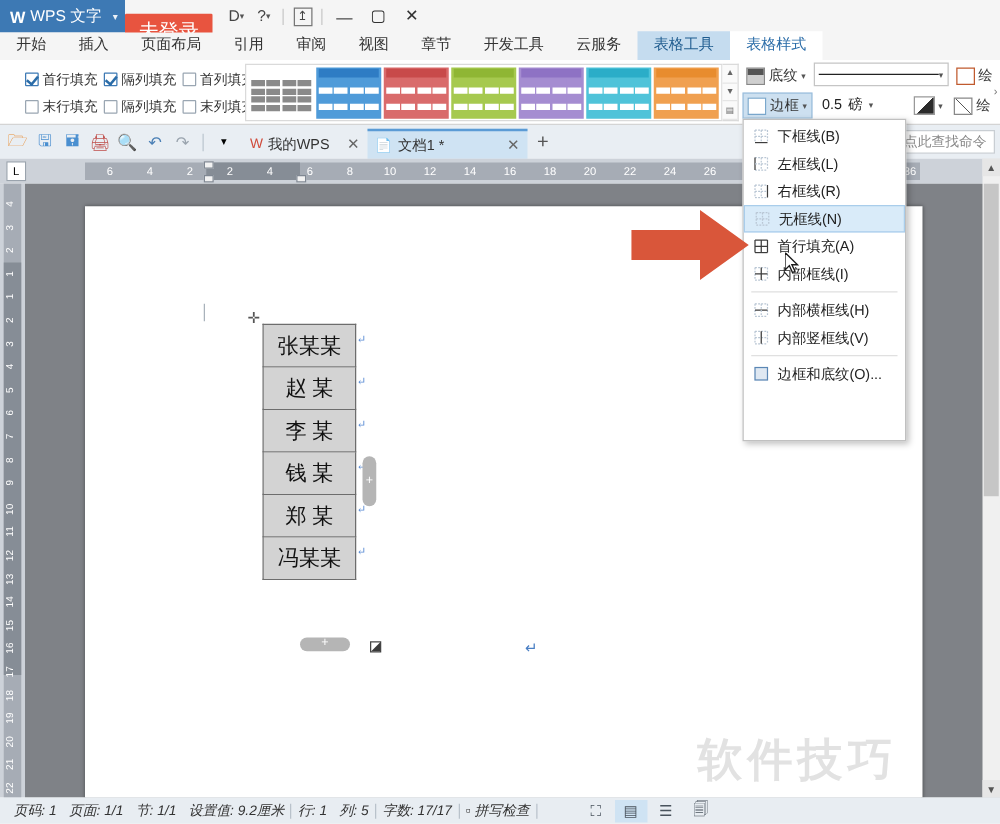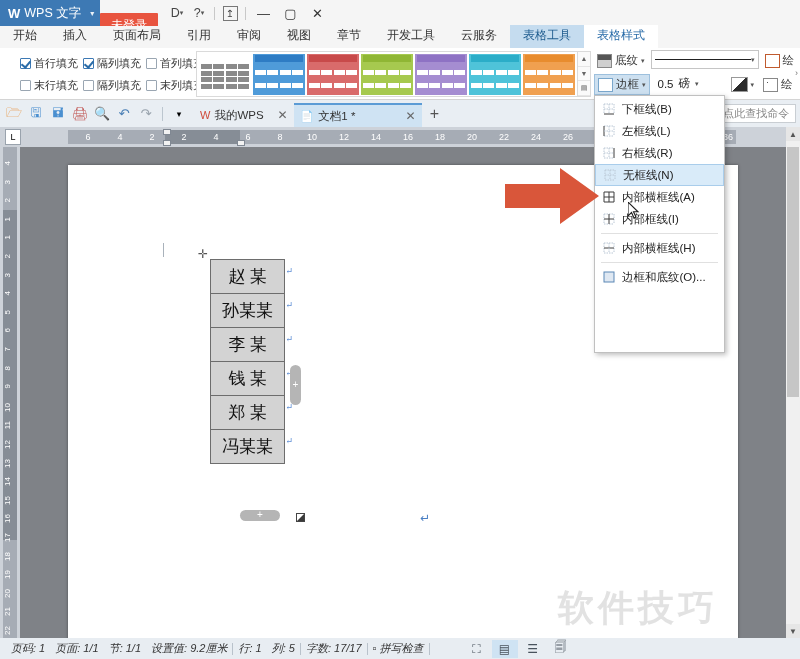--- a/index.html
+++ b/index.html
@@ -35,21 +35,21 @@
   .doc-mini-icon {
     width: 13px; height: 14px; background: #2f79c6; border-radius: 1px;
     position: relative; display: inline-block;
   }
   .doc-mini-icon::after{
     content:""; position:absolute; left:2px; top:3px; width:9px; height:8px;
     background:#fff; opacity:.85;
   }
   .title-right { display: flex; align-items: center; height: 26px; }
   .login-btn {
-    background: #e8543f; color: #fff; font-size: 12px;
+    background: #e8543f; color: #fff; font-size: 16px;
     padding: 4px 11px; margin-right: 8px; border-radius: 1px; margin-top: 24px;
   }
   .tr-icon {
     width: 22px; height: 26px; display: flex; align-items: center;
     justify-content: center; color: #444; font-size: 12.5px;
   }
   .tr-icon.boxed span {
     display:inline-block; border:1px solid #777; width:15px; height:15px;
     line-height:13px; text-align:center; font-size:10px;
   }
@@ -738,24 +738,24 @@
   <div class="docarea">
     <div class="page">
 
       <div class="page-margin-l"></div>
 
       <div class="tbl-move">✛</div>
 
       <table class="doc-table">
         <tbody id="tablebody">
             <tr>
-              <td><span>赵  某</span><span class="pmark">↵</span></td>
+              <td><span>张某某</span><span class="pmark">↵</span></td>
             </tr>
             <tr>
-              <td><span>孙某某</span><span class="pmark">↵</span></td>
+              <td><span>赵  某</span><span class="pmark">↵</span></td>
             </tr>
             <tr>
               <td><span>李  某</span><span class="pmark">↵</span></td>
             </tr>
             <tr>
               <td><span>钱  某</span><span class="pmark">↵</span></td>
             </tr>
             <tr>
               <td><span>郑  某</span><span class="pmark">↵</span></td>
             </tr>
@@ -827,21 +827,21 @@
       </div>
       <div class="mi">
         <span class="mi-ico"><svg width="12" height="12" viewBox="0 0 12 12">
             <line x1="1" y1="1" x2="11" y2="1" stroke="#3c3c3c" stroke-width="1"></line>
             <line x1="1" y1="11" x2="11" y2="11" stroke="#3c3c3c" stroke-width="1"></line>
             <line x1="1" y1="1" x2="1" y2="11" stroke="#3c3c3c" stroke-width="1"></line>
             <line x1="11" y1="1" x2="11" y2="11" stroke="#3c3c3c" stroke-width="1"></line>
             <line x1="1" y1="6" x2="11" y2="6" stroke="#3c3c3c" stroke-width="1"></line>
             <line x1="6" y1="1" x2="6" y2="11" stroke="#3c3c3c" stroke-width="1"></line>
           </svg></span>
-        <span>内部横框线(A)</span>
+        <span>首行填充(A)</span>
       </div>
       <div class="mi">
         <span class="mi-ico"><svg width="12" height="12" viewBox="0 0 12 12">
             <line x1="1" y1="1" x2="11" y2="1" stroke="#b9c6d4" stroke-width="1" stroke-dasharray="1.5,1"></line>
             <line x1="1" y1="11" x2="11" y2="11" stroke="#b9c6d4" stroke-width="1" stroke-dasharray="1.5,1"></line>
             <line x1="1" y1="1" x2="1" y2="11" stroke="#b9c6d4" stroke-width="1" stroke-dasharray="1.5,1"></line>
             <line x1="11" y1="1" x2="11" y2="11" stroke="#b9c6d4" stroke-width="1" stroke-dasharray="1.5,1"></line>
             <line x1="1" y1="6" x2="11" y2="6" stroke="#3c3c3c" stroke-width="1"></line>
             <line x1="6" y1="1" x2="6" y2="11" stroke="#3c3c3c" stroke-width="1"></line>
           </svg></span>
@@ -851,20 +851,31 @@
       <div class="mi">
         <span class="mi-ico"><svg width="12" height="12" viewBox="0 0 12 12">
             <line x1="1" y1="1" x2="11" y2="1" stroke="#b9c6d4" stroke-width="1" stroke-dasharray="1.5,1"></line>
             <line x1="1" y1="11" x2="11" y2="11" stroke="#b9c6d4" stroke-width="1" stroke-dasharray="1.5,1"></line>
             <line x1="1" y1="1" x2="1" y2="11" stroke="#b9c6d4" stroke-width="1" stroke-dasharray="1.5,1"></line>
             <line x1="11" y1="1" x2="11" y2="11" stroke="#b9c6d4" stroke-width="1" stroke-dasharray="1.5,1"></line>
             <line x1="1" y1="6" x2="11" y2="6" stroke="#3c3c3c" stroke-width="1"></line>
             <line x1="6" y1="1" x2="6" y2="11" stroke="#b9c6d4" stroke-width="1" stroke-dasharray="1.5,1"></line>
           </svg></span>
         <span>内部横框线(H)</span>
+      </div>
+      <div class="mi">
+        <span class="mi-ico"><svg width="12" height="12" viewBox="0 0 12 12">
+            <line x1="1" y1="1" x2="11" y2="1" stroke="#b9c6d4" stroke-width="1" stroke-dasharray="1.5,1"></line>
+            <line x1="1" y1="11" x2="11" y2="11" stroke="#b9c6d4" stroke-width="1" stroke-dasharray="1.5,1"></line>
+            <line x1="1" y1="1" x2="1" y2="11" stroke="#b9c6d4" stroke-width="1" stroke-dasharray="1.5,1"></line>
+            <line x1="11" y1="1" x2="11" y2="11" stroke="#b9c6d4" stroke-width="1" stroke-dasharray="1.5,1"></line>
+            <line x1="1" y1="6" x2="11" y2="6" stroke="#b9c6d4" stroke-width="1" stroke-dasharray="1.5,1"></line>
+            <line x1="6" y1="1" x2="6" y2="11" stroke="#3c3c3c" stroke-width="1"></line>
+          </svg></span>
+        <span>内部竖框线(V)</span>
       </div>
       <div class="mi-sep"></div>
       <div class="mi">
         <span class="mi-ico"><svg width="12" height="12" viewBox="0 0 12 12">
             <rect x="1" y="1" width="10" height="10" fill="#dfe8f2" stroke="#5b87b5"></rect>
           </svg></span>
         <span>边框和底纹(O)...</span>
       </div>
     </div>
 

